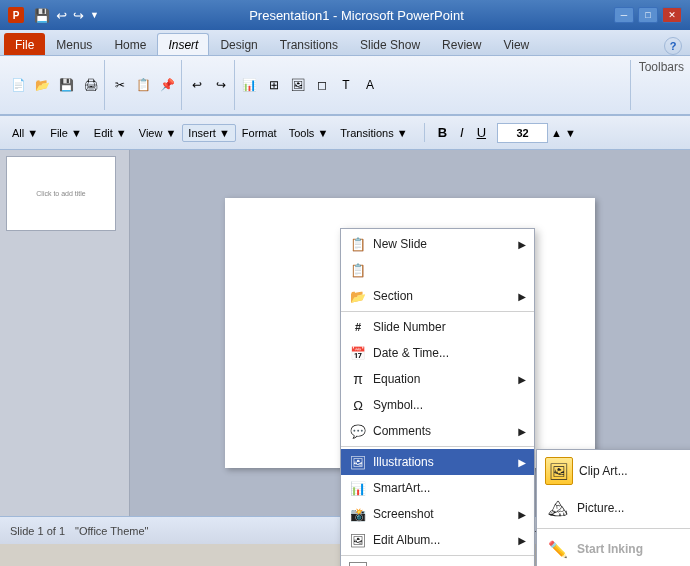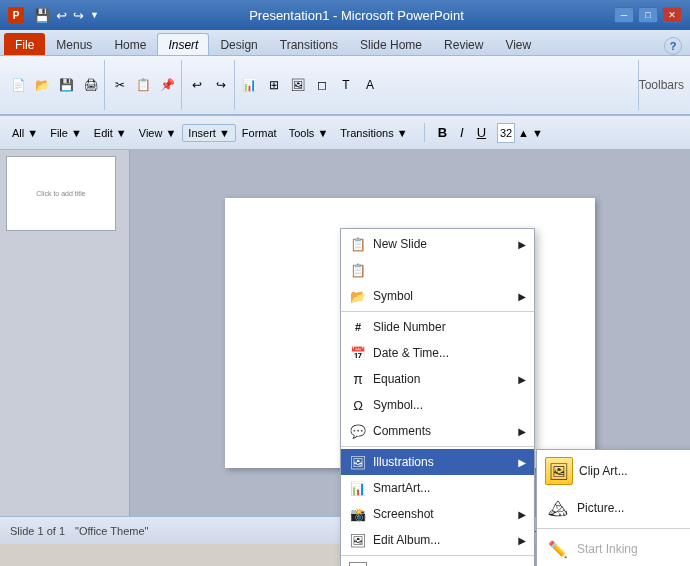--- a/index.html
+++ b/index.html
@@ -250,21 +250,21 @@
   </div>
 </div>
 
 <div class="ribbon-tabs">
   <div class="ribbon-tab" style="background:#cc3300;color:white;border-radius:3px 3px 0 0;margin-top:15px;">File</div>
   <div class="ribbon-tab">Menus</div>
   <div class="ribbon-tab">Home</div>
   <div class="ribbon-tab active">Insert</div>
   <div class="ribbon-tab">Design</div>
   <div class="ribbon-tab">Transitions</div>
-  <div class="ribbon-tab">Slide Home</div>
+  <div class="ribbon-tab">Slide Show</div>
   <div class="ribbon-tab">Review</div>
   <div class="ribbon-tab">View</div>
   <div style="margin-left:auto; display:flex; align-items:center; padding-right:4px;">
     <span style="color:#2060c0; font-size:14px; font-weight:bold; cursor:pointer; border:1px solid #a0b8d8; border-radius:50%; width:18px; height:18px; display:flex; align-items:center; justify-content:center; font-size:11px;">?</span>
   </div>
 </div>
 
 <div class="ribbon-toolbar">
 
   <div class="toolbar-group">
@@ -283,42 +283,42 @@
     <div class="tb-btn">↪</div>
   </div>
   <div class="toolbar-group" style="border-right:none;">
     <div class="tb-btn">📊</div>
     <div class="tb-btn">⊞</div>
     <div class="tb-btn">🖼</div>
     <div class="tb-btn">◻</div>
     <div class="tb-btn">T</div>
     <div class="tb-btn">A</div>
   </div>
-  <div style="margin-left:auto; border-left:1px solid #b0c4de; height:50px; display:flex; align-items:center;">
+  <div style="margin-left:auto; border-left:1px solid #b0c4de; padding-left:8px; height:50px; display:flex; ">
     <span style="font-size:12px;color:#555;">Toolbars</span>
   </div>
 </div>
 
 <div class="ribbon-toolbar2">
   <div class="tb2-btn">All ▼</div>
   <div class="tb2-btn">File ▼</div>
   <div class="tb2-btn">Edit ▼</div>
   <div class="tb2-btn">View ▼</div>
   <div class="tb2-btn" style="background:#dde8f5;border:1px solid #a0b8d8;">Insert ▼</div>
   <div class="tb2-btn">Format</div>
   <div class="tb2-btn">Tools ▼</div>
   <div class="tb2-btn">Transitions ▼</div>
 
   <div style="display:flex; align-items:center; gap:3px; margin-left:10px; border-left:1px solid #b0c4de; padding-left:8px;">
     <div style="font-weight:bold; font-size:13px; padding:1px 4px; cursor:pointer; border:1px solid transparent;">B</div>
     <div style="font-style:italic; font-size:13px; padding:1px 4px; cursor:pointer; border:1px solid transparent;">I</div>
     <div style="text-decoration:underline; font-size:13px; padding:1px 4px; cursor:pointer; border:1px solid transparent;">U</div>
   </div>
   <div style="display:flex; align-items:center; gap:3px; margin-left:6px;">
-    <input class="font-size-box" value="32" type="text" style="width: 18px; height: 20px; border: 1px solid rgb(160, 184, 216); text-align: center; font-size: 11px;">
+    <input class="font-size-box" value="32" type="text" style="width: 51px; height: 20px; border: 1px solid rgb(160, 184, 216); text-align: center; font-size: 11px; font-weight: bold;">
     <div style="cursor:pointer;font-size:11px;">▲</div>
     <div style="cursor:pointer;font-size:11px;">▼</div>
   </div>
 </div>
 
 <div class="main-content">
 
   <div class="slide-panel">
     <div style="position:relative; display:flex; align-items:center;">
 
@@ -336,21 +336,21 @@
       <div class="menu-item">
         <span class="menu-icon">📋</span>
         <span>New Slide</span>
         <span class="menu-arrow">▶</span>
       </div>
       <div class="menu-item">
         <span class="menu-icon">📋</span>
       </div>
       <div class="menu-item">
         <span class="menu-icon">📂</span>
-        <span>Symbol</span>
+        <span>Section</span>
         <span class="menu-arrow">▶</span>
       </div>
       <div class="menu-separator"></div>
       <div class="menu-item">
         <span class="menu-icon" style="font-size:11px;font-weight:bold;">#</span>
         <span>Slide Number</span>
       </div>
       <div class="menu-item">
         <span class="menu-icon">📅</span>
         <span>Date &amp; Time...</span>
@@ -386,21 +386,21 @@
               <span style="font-size:12px;font-weight:500;">Clip Art...</span>
             </div>
           </div>
           <div class="submenu-item">
             <span class="submenu-icon">🏔</span>
             <span>Picture...</span>
           </div>
           <div class="menu-separator"></div>
           <div class="submenu-item disabled">
             <span class="submenu-icon" style="color:#aaa;">✏️</span>
-            <span style="color:#aaa;">Start Inking</span>
+            <span style="color:#aaa;font-weight:bold;">Start Inking</span>
           </div>
 
         </div>
       </div>
 
       <div class="menu-item">
         <span class="menu-icon">📊</span>
         <span>SmartArt...</span>
       </div>
       <div class="menu-item">

